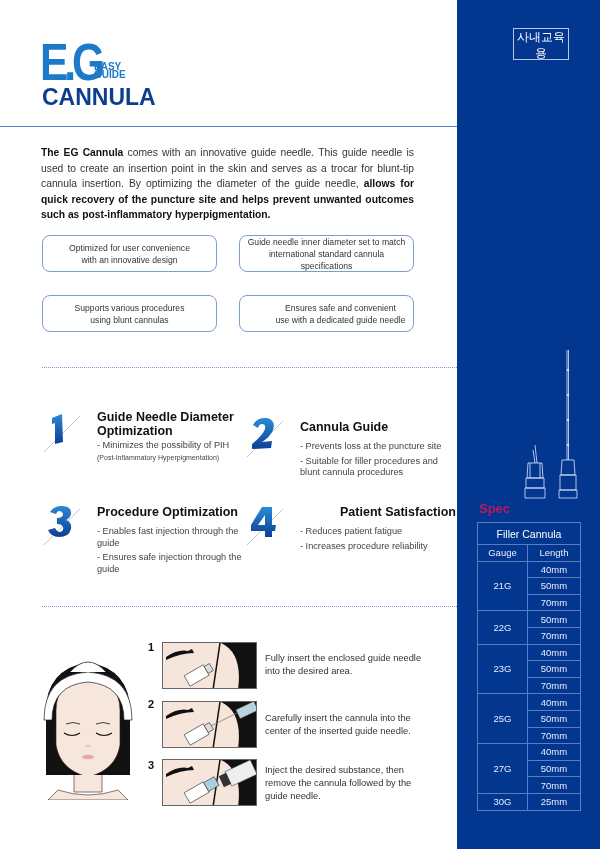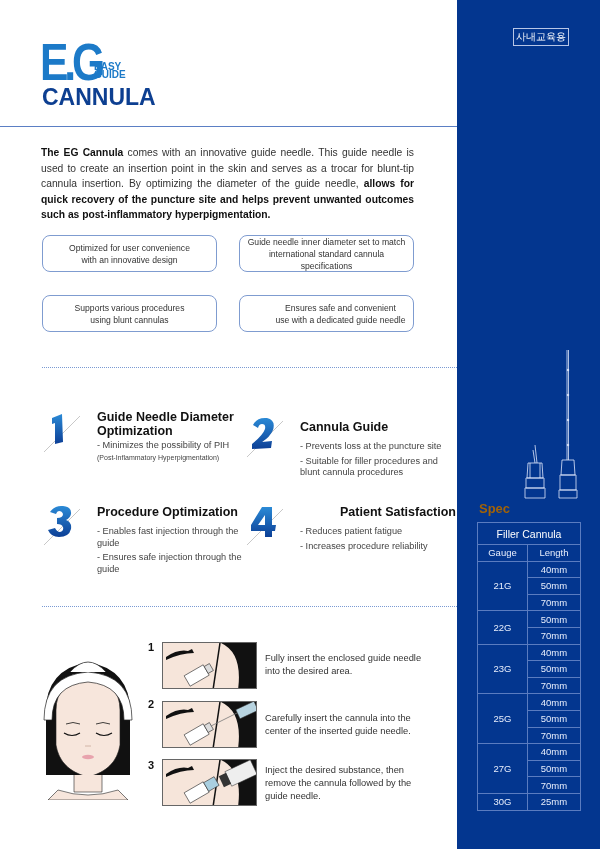--- a/index.html
+++ b/index.html
@@ -1,20 +1,20 @@
 <!DOCTYPE html>
 <html><head>
 <meta charset="utf-8">
 <style>
   * { margin:0; padding:0; box-sizing:border-box; }
   html, body { width:600px; height:849px; overflow:hidden; background:#fff; }
   body { position:relative; font-family:"Liberation Sans", sans-serif; color:#222; }
 
   .sidebar { position:absolute; left:457px; top:0; width:143px; height:849px; background:#03368f; }
-  .badge { position:absolute; left:513px; top:28px; width:56px; height:18px; border:1px solid #b8c6e6; color:#fff; font-size:10px; line-height:16px; text-align:center; }
+  .badge { position:absolute; left:513px; top:28px; width:56px; height:32px; border:1px solid #b8c6e6; color:#fff; font-size:12px; line-height:16px; text-align:center; }
 
   .logo { position:absolute; left:40px; top:40px; }
   .logo-eg { position:absolute; left:0; top:0; font-family:"Liberation Sans", sans-serif; font-weight:bold; font-size:52px; letter-spacing:-5px; line-height:44px; color:#1c7ac8; transform:scaleX(0.82); transform-origin:left top; }
   .logo-easy { position:absolute; left:54px; top:23px; font-size:10px; font-weight:bold; color:#1c7ac8; line-height:8px; }
   .logo-cannula { position:absolute; left:2px; top:44px; font-size:23px; font-weight:bold; color:#0d3f91; letter-spacing:0px; white-space:nowrap; }
 
   .top-rule { position:absolute; left:0; top:126px; width:457px; height:1px; background:#5b7fc4; }
 
   .intro { position:absolute; left:41px; top:145px; width:373px; font-size:10.3px; line-height:15.6px; color:#333; text-align:justify; }
   .intro b { color:#111; }
@@ -28,21 +28,21 @@
   .point .title { position:absolute; left:55px; top:0; width:160px; font-size:12.5px; font-weight:bold; color:#111; line-height:14px; }
   .point ul { position:absolute; left:55px; list-style:none; width:160px; font-size:9.2px; line-height:11.5px; color:#444; }
   .point li { margin-bottom:3px; }
   .point li small { font-size:7px; display:block; }
 
   .face { position:absolute; left:38px; top:650px; width:100px; height:150px; }
   .step-num { position:absolute; font-size:11px; font-weight:bold; color:#111; }
   .step-img { position:absolute; width:95px; height:47px; border:1px solid #666; background:#f6e5da; overflow:hidden; }
   .step-text { position:absolute; left:265px; width:165px; font-size:9.3px; line-height:13px; color:#333; }
 
-  .spec-title { position:absolute; left:479px; top:501px; font-size:13px; font-weight:bold; color:#a16207; }
+  .spec-title { position:absolute; left:479px; top:501px; font-size:13px; font-weight:bold; color:#be185d; }
   .spec-table { position:absolute; left:477px; top:522px; width:104px; border:1.5px solid #d8e0f2; border-collapse:collapse; color:#fff; }
   .spec-table td, .spec-table th { border:1px solid #5a7cc0; font-size:9.5px; font-weight:normal; text-align:center; height:16.6px; padding:0; color:#e8eefc; }
   .spec-table th.head { font-size:10.5px; color:#fff; height:22px; }
   .spec-table td.g { width:50px; }
   .needles { position:absolute; left:520px; top:345px; width:60px; height:160px; }
 </style>
 </head>
 <body>
 
 <div class="sidebar"></div>

